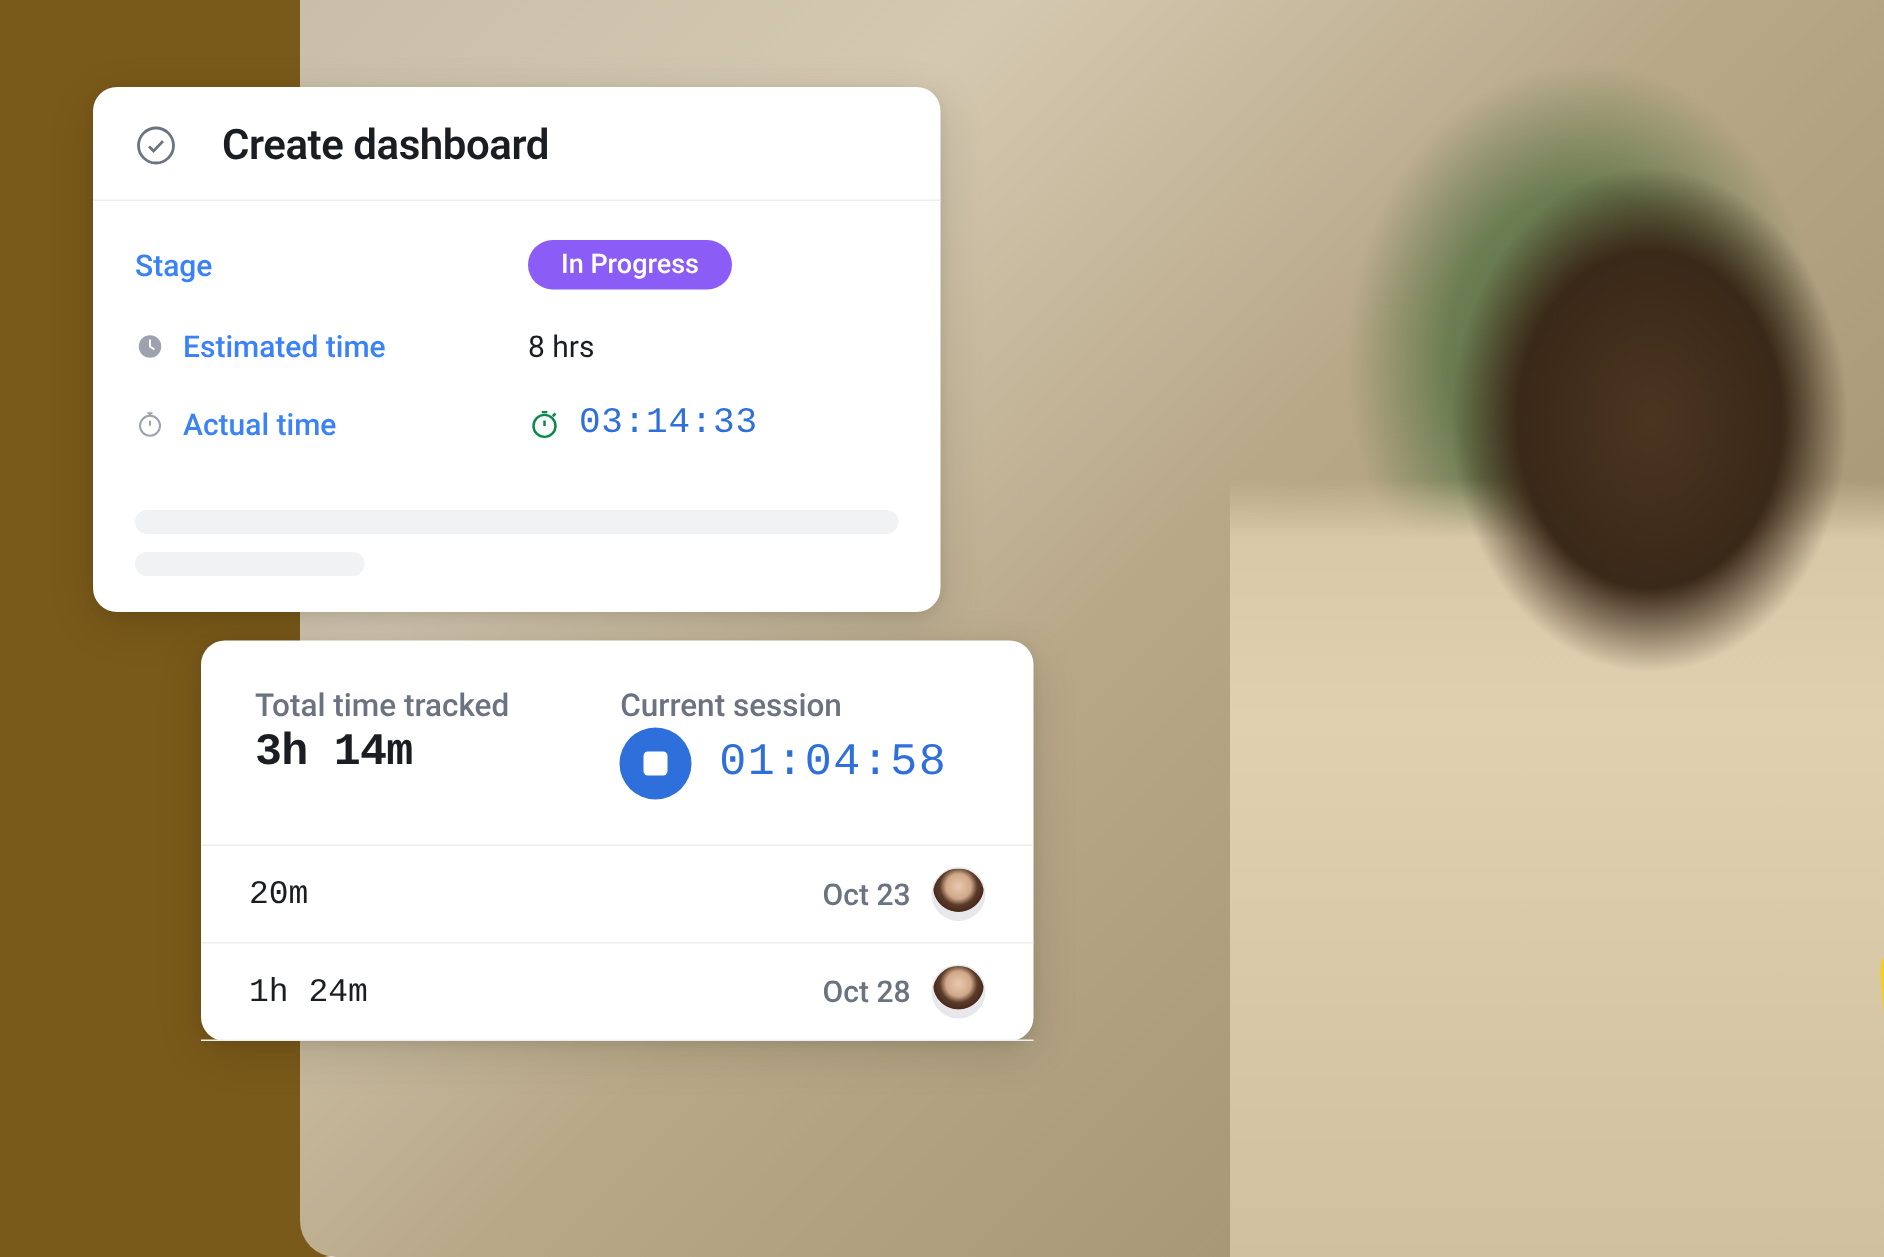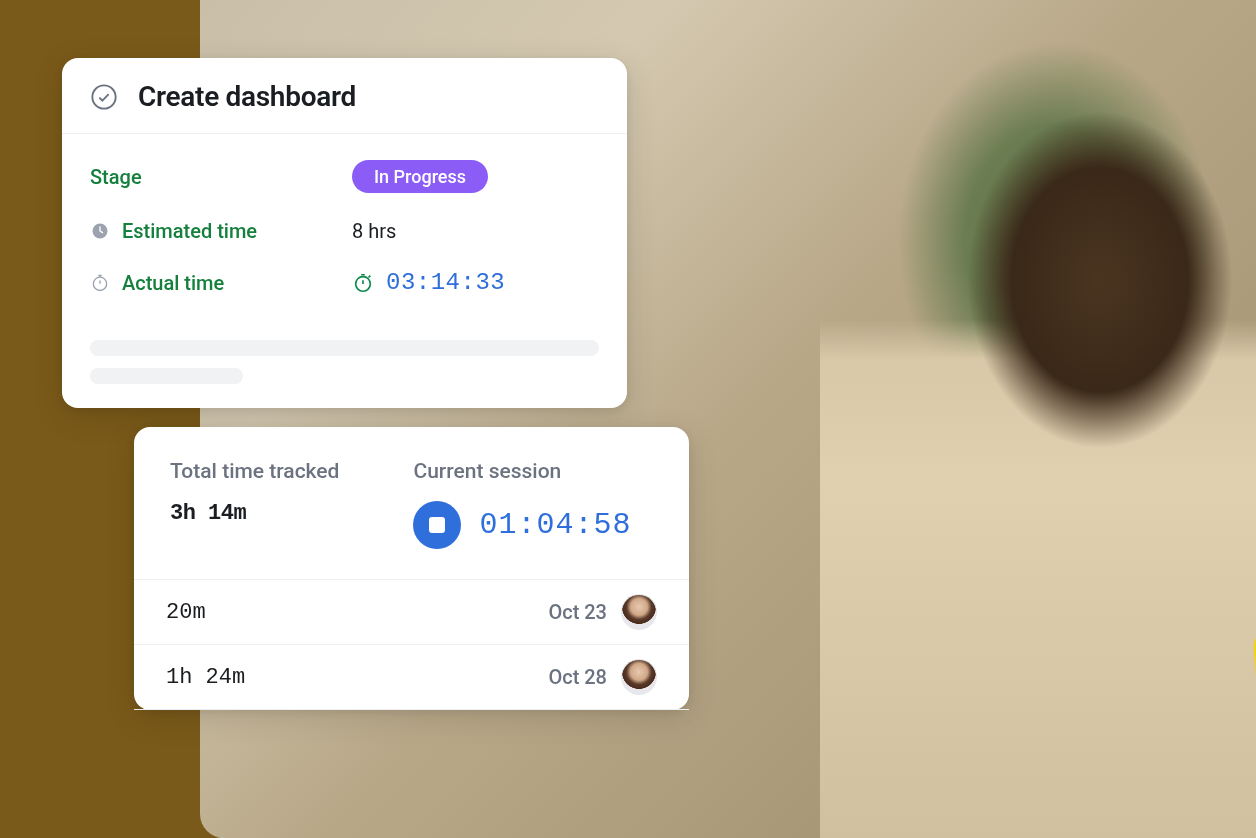--- a/index.html
+++ b/index.html
@@ -71,21 +71,21 @@
   
   .task-card {
     left: 62px;
     top: 58px;
     width: 565px;
     padding: 0;
   }
   .task-header {
     display: flex;
     align-items: center;
-    gap: 20px;
+    gap: 30px;
     padding: 22px 28px 20px 28px;
     border-bottom: 1px solid #eceef1;
   }
   .check-icon {
     width: 28px;
     height: 28px;
     flex-shrink: 0;
   }
   .task-title {
     font-size: 28px;
@@ -101,21 +101,21 @@
   }
   .row {
     display: flex;
     align-items: center;
   }
   .row-label {
     display: flex;
     align-items: center;
     gap: 12px;
     width: 262px;
-    color: #15803d;
+    color: #3b82f6;
     font-size: 20px;
     font-weight: 500;
   }
   .small-icon {
     width: 20px;
     height: 20px;
     flex-shrink: 0;
     color: #6b7280;
   }
   .stage-badge {
@@ -175,29 +175,29 @@
     padding: 0;
   }
   .track-top {
     display: flex;
     padding: 32px 36px 30px 36px;
     gap: 74px;
   }
   .track-col {
     display: flex;
     flex-direction: column;
-    gap: 18px;
+    gap: 2px;
   }
   .track-label {
     color: #6b7280;
     font-size: 21px;
     font-weight: 500;
   }
   .track-total {
-    font-size: 22px;
+    font-size: 30px;
     font-weight: 600;
     color: #1a1d21;
     font-family: "SFMono-Regular", Consolas, "Liberation Mono", Menlo, monospace;
     letter-spacing: -0.5px;
   }
   .session-row {
     display: flex;
     align-items: center;
     gap: 18px;
   }

